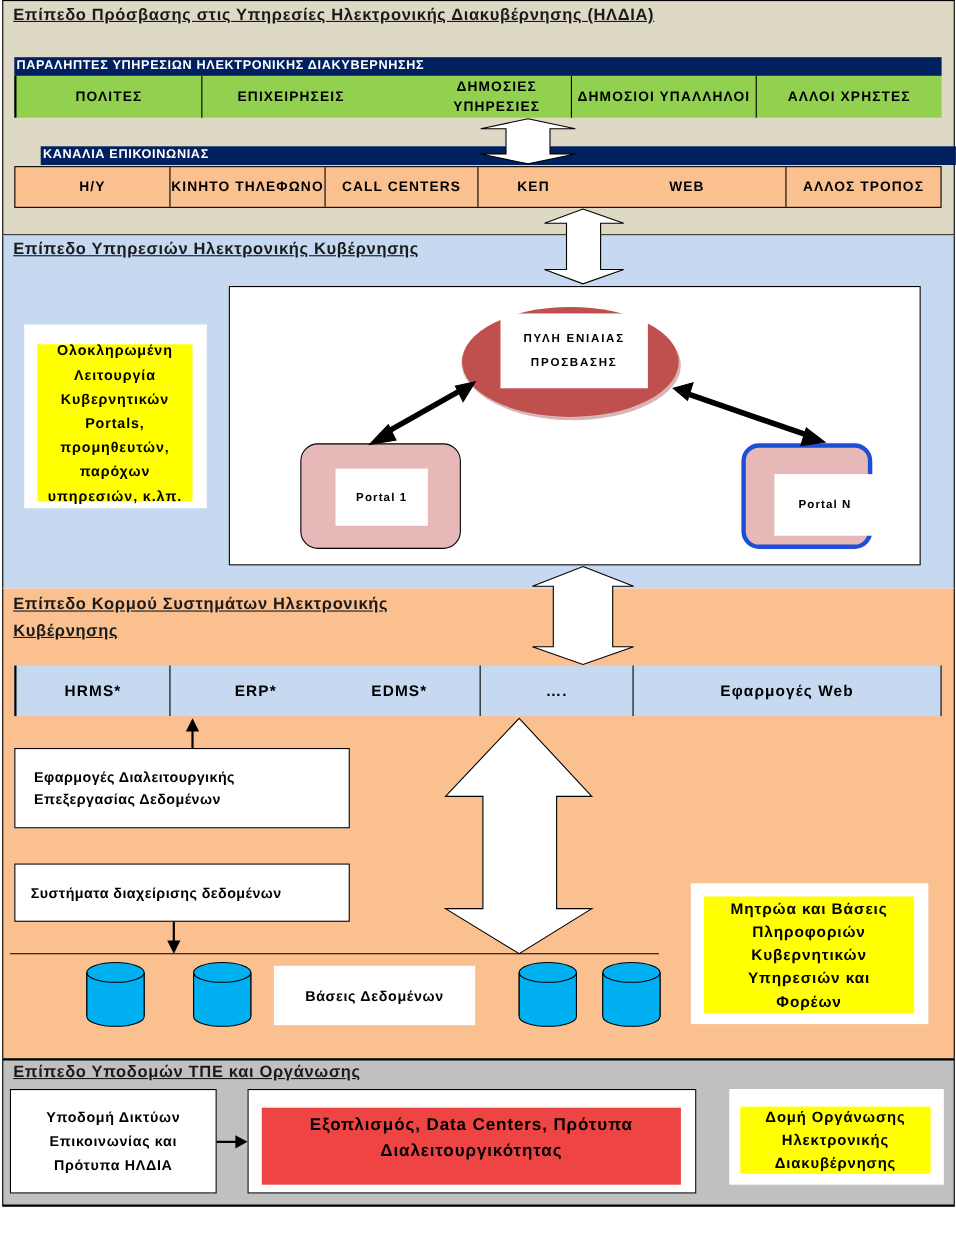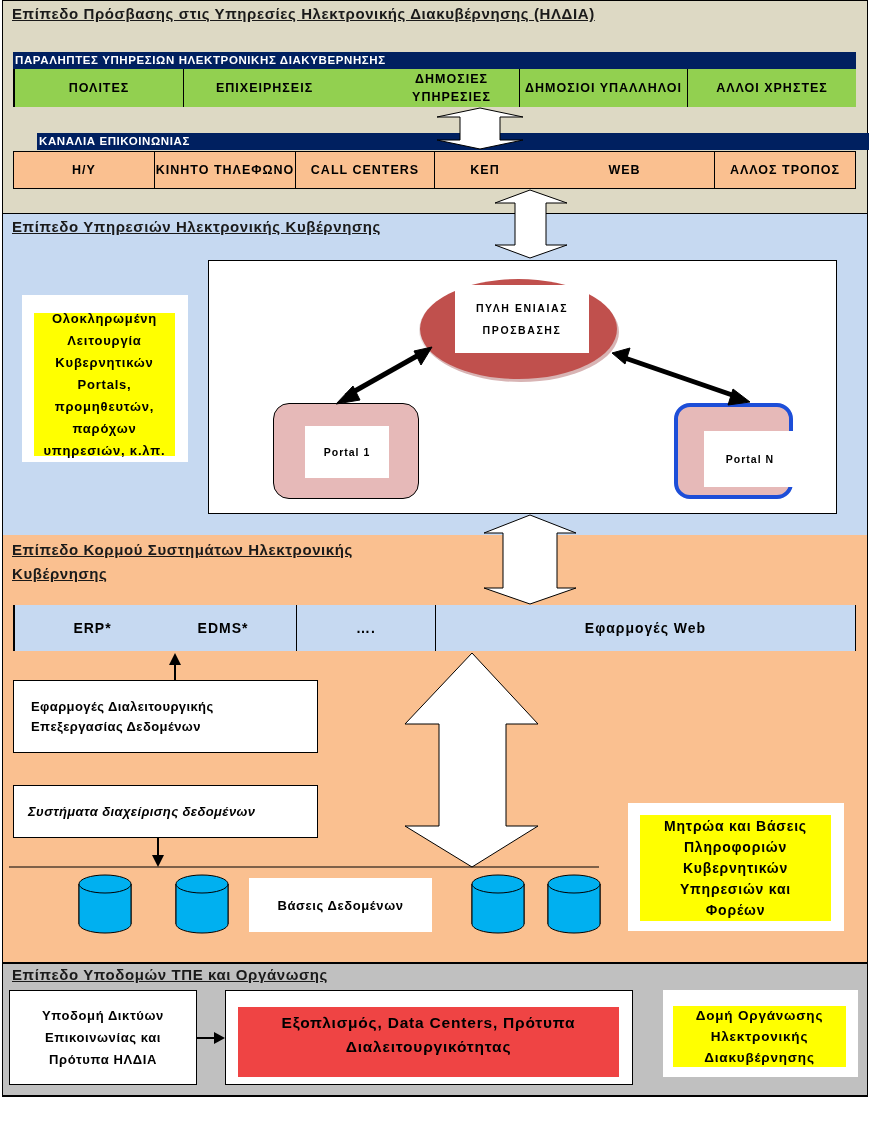--- a/index.html
+++ b/index.html
@@ -64,31 +64,32 @@
 <div class="abs" style="left:674px; top:403px; width:119px; height:96px; background:#e6b9b8; border:4px solid #1d4ed8; border-radius:16px;">
   <div class="abs" style="left:26px; top:24px; width:92px; height:56px; background:#fff; display:flex; align-items:center; justify-content:center;">
     <span style="font-size:10.5px; letter-spacing:1px;">Portal N</span>
   </div>
 </div>
 
 <div class="layer" style="top:535px; height:428px; background:#fac090;"></div>
 <div class="layer-title" style="top:538px; width:420px; line-height:24px;">Επίπεδο Κορμού Συστημάτων Ηλεκτρονικής Κυβέρνησης</div>
 
 <div class="row" style="top:605px; height:46px; background:#c6d9f1; border-left:2px solid #000; border-right:1px solid #000;">
+  <div class="cell" style="width:140px; border-right:1px solid #000; font-size:14px;">HRMS*</div>
   <div class="cell" style="width:135px; font-size:14px; padding-left:20px;">ERP*</div>
   <div class="cell" style="width:147px; border-right:1px solid #000; font-size:14px;">EDMS*</div>
   <div class="cell" style="width:139px; border-right:1px solid #000; font-size:14px;">….</div>
   <div class="cell" style="flex:1; font-size:14px; line-height:22px; padding:0 10px;">Εφαρμογές Web</div>
 </div>
 
 <div class="wbox" style="left:13px; top:680px; width:305px; height:73px; display:flex; align-items:center; padding-left:17px;">
   <span style="font-size:13px; line-height:20px; letter-spacing:0.4px; width:240px;">Εφαρμογές Διαλειτουργικής Επεξεργασίας Δεδομένων</span>
 </div>
 
-<div class="wbox" style="left:13px; top:785px; width:305px; height:53px; display:flex; align-items:center; padding-left:14px;font-style:italic;">
+<div class="wbox" style="left:13px; top:785px; width:305px; height:53px; display:flex; align-items:center; padding-left:14px;">
   <span style="font-size:13px; letter-spacing:0.4px;">Συστήματα διαχείρισης δεδομένων</span>
 </div>
 
 <div class="abs" style="left:249px; top:878px; width:183px; height:54px; background:#fff; display:flex; align-items:center; justify-content:center;">
   <span style="font-size:13px; letter-spacing:0.6px;">Βάσεις Δεδομένων</span>
 </div>
 
 <div class="abs" style="left:628px; top:803px; width:216px; height:128px; background:#fff;">
   <div class="ybox" style="left:12px; top:12px; width:191px; height:106px; font-size:14px; line-height:21px; padding:0 10px;">Μητρώα και Βάσεις Πληροφοριών Κυβερνητικών Υπηρεσιών και Φορέων</div>
 </div>

